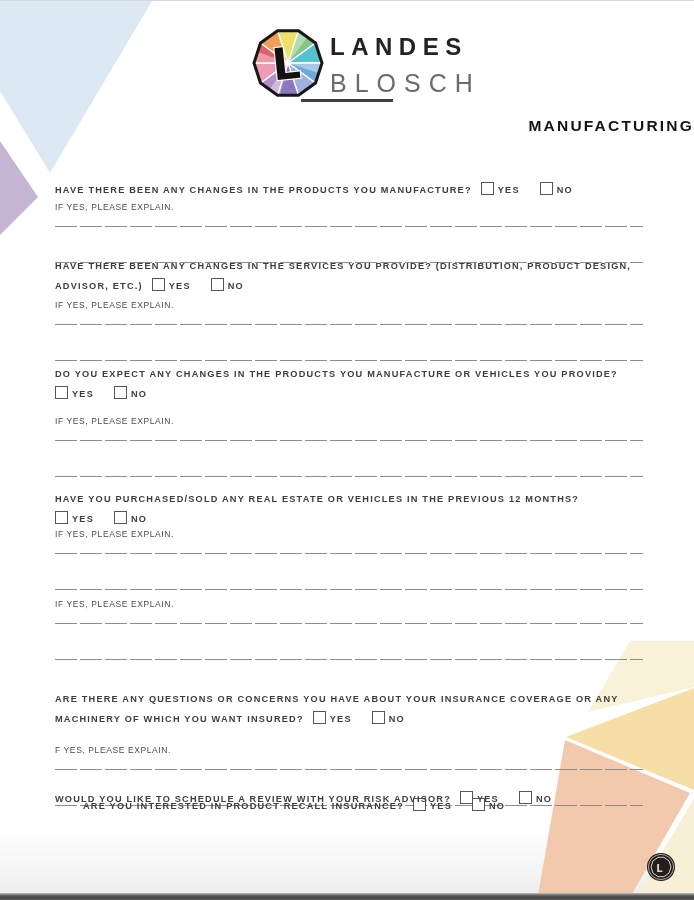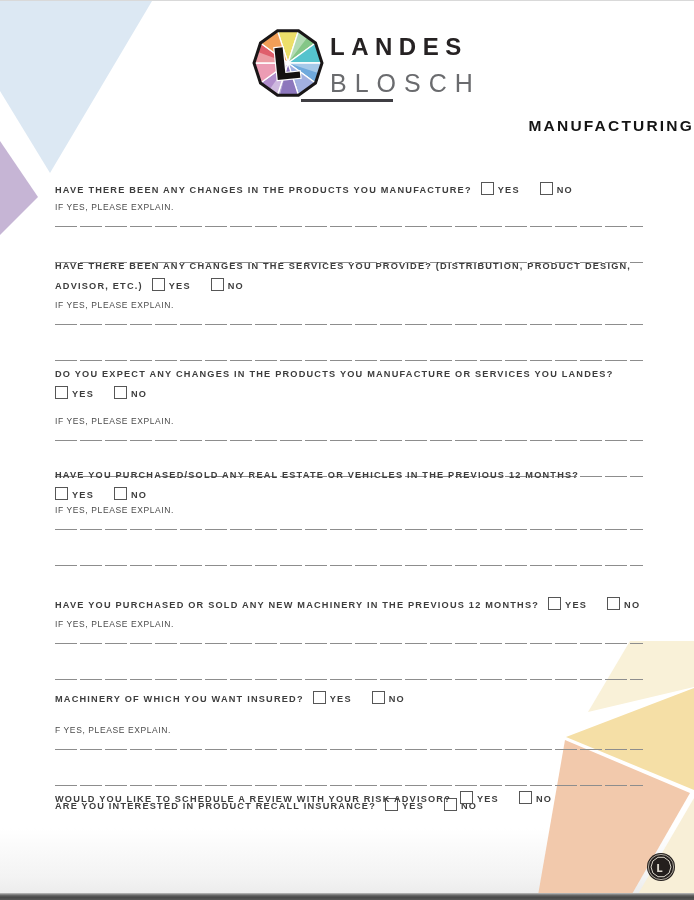--- a/index.html
+++ b/index.html
@@ -99,46 +99,46 @@
           <div class="wline"></div>
         </div>
         <div class="q" style="top: 255px;">
           <div class="q-row"><span class="q-text">HAVE THERE BEEN ANY CHANGES IN THE SERVICES YOU PROVIDE? (DISTRIBUTION, PRODUCT DESIGN,</span></div>
           <div class="q-row"><span class="q-text">ADVISOR, ETC.)</span><span class="opt-group"><span class="cb"></span><span class="opt-label">YES</span></span><span class="opt-group"><span class="cb"></span><span class="opt-label">NO</span></span></div>
           <div class="explain" style="margin-top: 4px;">IF YES, PLEASE EXPLAIN.</div>
           <div class="wline"></div>
           <div class="wline"></div>
         </div>
         <div class="q" style="top: 363px;">
-          <div class="q-row"><span class="q-text">DO YOU EXPECT ANY CHANGES IN THE PRODUCTS YOU MANUFACTURE OR SERVICES YOU LANDES?</span></div>
+          <div class="q-row"><span class="q-text">DO YOU EXPECT ANY CHANGES IN THE PRODUCTS YOU MANUFACTURE OR VEHICLES YOU PROVIDE?</span></div>
           <div class="q-row"><span class="q-text"></span><span class="opt-group"><span class="cb"></span><span class="opt-label">YES</span></span><span class="opt-group"><span class="cb"></span><span class="opt-label">NO</span></span></div>
           <div class="explain" style="margin-top: 12px;">IF YES, PLEASE EXPLAIN.</div>
           <div class="wline"></div>
           <div class="wline"></div>
         </div>
-        <div class="q" style="top: 464px;">
+        <div class="q" style="top: 488px;">
           <div class="q-row"><span class="q-text">HAVE YOU PURCHASED/SOLD ANY REAL ESTATE OR VEHICLES IN THE PREVIOUS 12 MONTHS?</span></div>
           <div class="q-row"><span class="q-text"></span><span class="opt-group"><span class="cb"></span><span class="opt-label">YES</span></span><span class="opt-group"><span class="cb"></span><span class="opt-label">NO</span></span></div>
           <div class="explain" style="margin-top: 0px;">IF YES, PLEASE EXPLAIN.</div>
           <div class="wline"></div>
           <div class="wline"></div>
         </div>
         <div class="q" style="top: 594px;">
-          <div class="q-row"><span class="q-text">HAVE YOU PURCHASED OR SOLD ANY NEW MACHINERY IN THE PREVIOUS 12 MONTHS?</span><span class="opt-group"><span class="cb"></span><span class="opt-label">YES</span></span><span class="opt-group"><span class="cb"></span><span class="opt-label">NO</span></span></div>
           <div class="explain" style="margin-top: 4px;">IF YES, PLEASE EXPLAIN.</div>
           <div class="wline"></div>
           <div class="wline"></div>
         </div>
         <div class="q" style="top: 688px;">
+          <div class="q-row"><span class="q-text">ARE THERE ANY QUESTIONS OR CONCERNS YOU HAVE ABOUT YOUR INSURANCE COVERAGE OR ANY</span></div>
           <div class="q-row"><span class="q-text">MACHINERY OF WHICH YOU WANT INSURED?</span><span class="opt-group"><span class="cb"></span><span class="opt-label">YES</span></span><span class="opt-group"><span class="cb"></span><span class="opt-label">NO</span></span></div>
           <div class="explain" style="margin-top: 16px;">F YES, PLEASE EXPLAIN.</div>
           <div class="wline"></div>
           <div class="wline"></div>
         </div>
-        <div class="q" style="top: 795px;">
+        <div class="q" style="top: 795px; margin-left: 28px;">
           <div class="q-row"><span class="q-text">ARE YOU INTERESTED IN PRODUCT RECALL INSURANCE?</span><span class="opt-group"><span class="cb"></span><span class="opt-label">YES</span></span><span class="opt-group"><span class="cb"></span><span class="opt-label">NO</span></span></div>
         </div>
         <div class="q" style="top: 788px;">
           <div class="q-row"><span class="q-text">WOULD YOU LIKE TO SCHEDULE A REVIEW WITH YOUR RISK ADVISOR?</span><span class="opt-group"><span class="cb"></span><span class="opt-label">YES</span></span><span class="opt-group"><span class="cb"></span><span class="opt-label">NO</span></span></div>
         </div>
       </div>
 
   </div>
 
   <div class="bottom-bar"></div>

